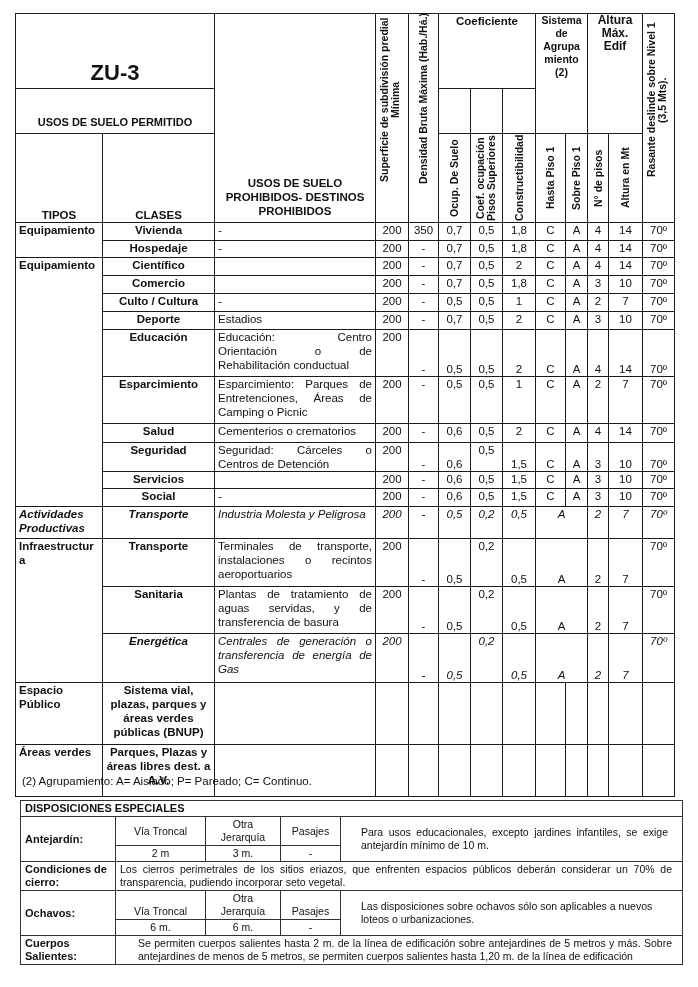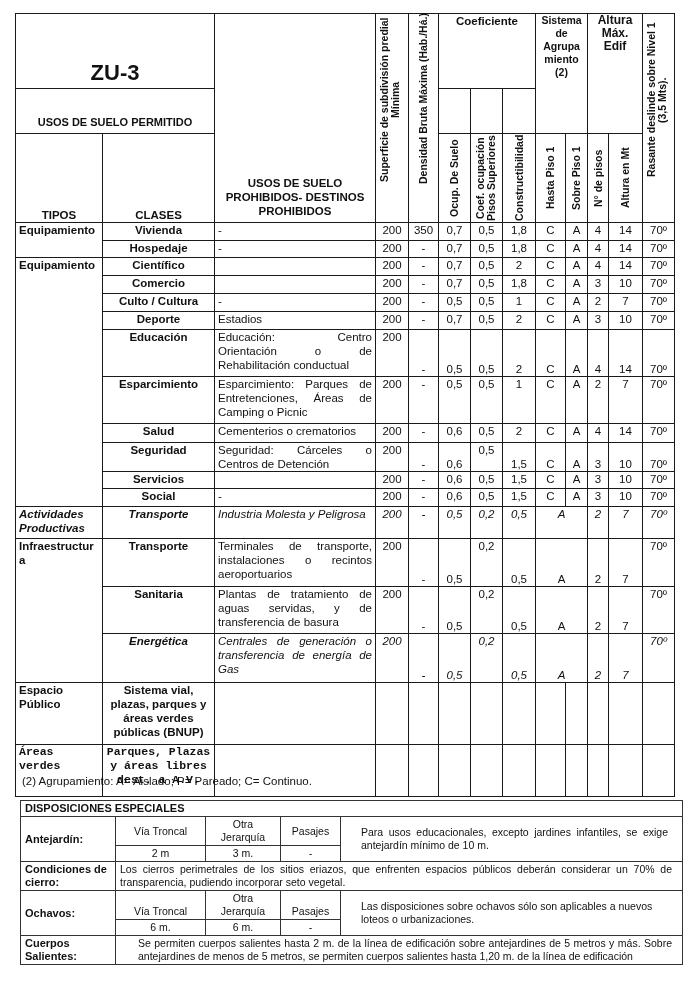--- a/index.html
+++ b/index.html
@@ -326,21 +326,21 @@
         <td></td>
         <td></td>
         <td></td>
         <td></td>
         <td></td>
         <td></td>
         <td></td>
         <td></td>
         <td></td>
       </tr>
-      <tr style="height: 52px; font-family: Liberation Mono, monospace;">
+      <tr style="height: 52px;">
         <td class="tipo" rowspan="1">Áreas verdes</td>
         <td class="clase">Parques, Plazas y áreas libres dest. a A.V.</td>
         <td></td>
         <td></td>
         <td></td>
         <td></td>
         <td></td>
         <td></td>
         <td></td>
         <td></td>

